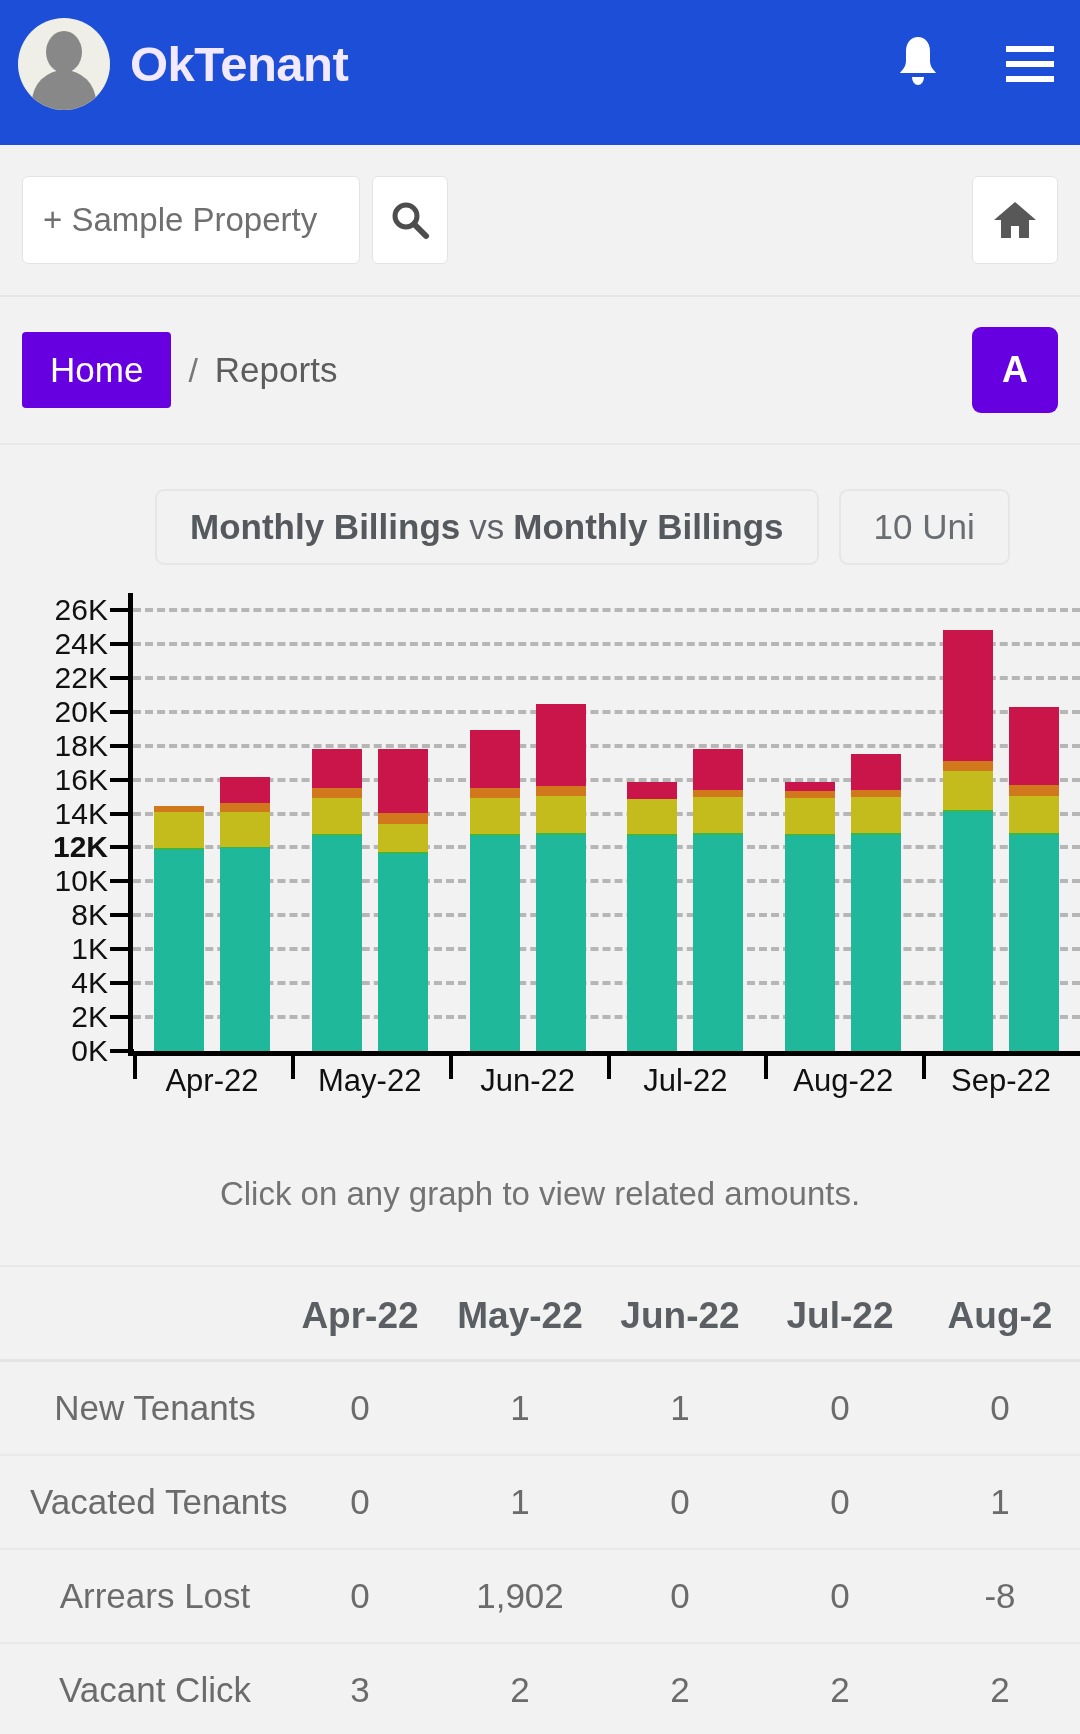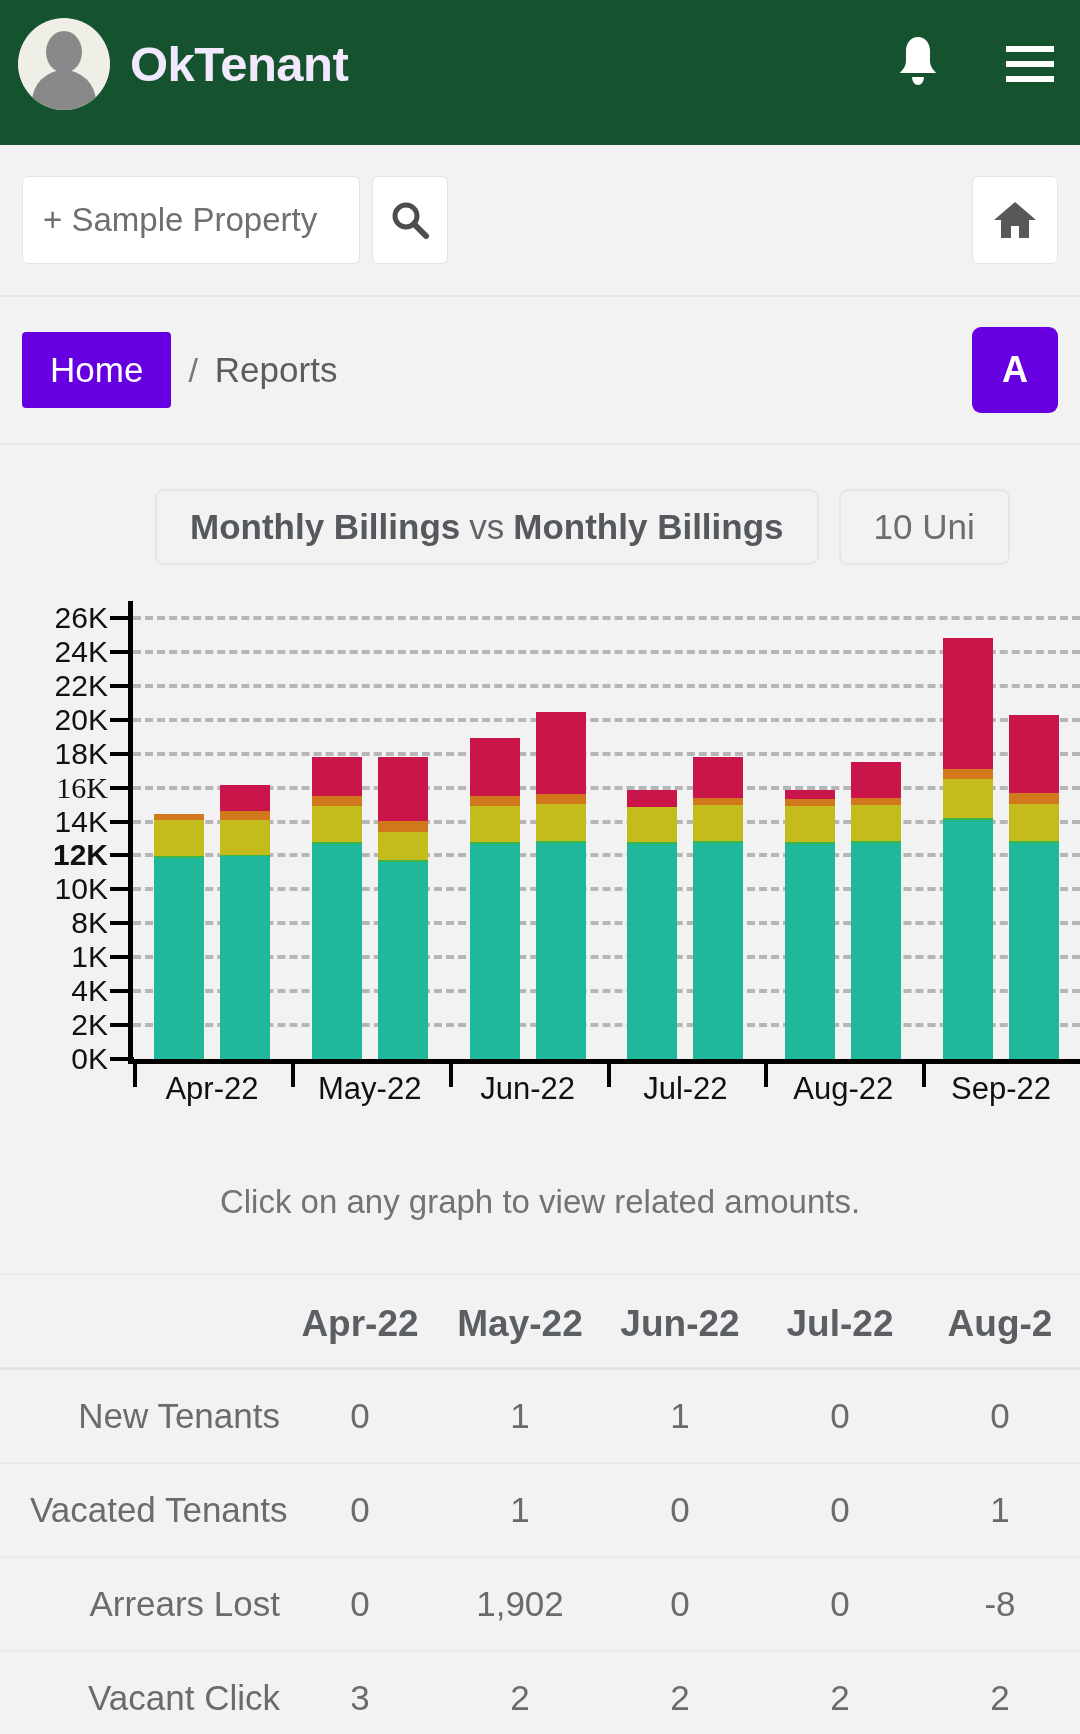--- a/index.html
+++ b/index.html
@@ -7,21 +7,21 @@
     width: 1080px;
     height: 1734px;
     background: #f2f2f2;
     font-family: "Liberation Sans", sans-serif;
     overflow: hidden;
   }
 
   
   .appbar {
     height: 145px;
-    background: #14532d;
+    background: #1d4ed8;
     display: flex;
     align-items: center;
     padding: 0 26px 17px 18px;
   }
   .avatar {
     width: 92px; height: 92px;
     border-radius: 50%;
     background: #efefe8;
     overflow: hidden;
     position: relative;
@@ -140,21 +140,21 @@
     padding: 0 33px;
     white-space: nowrap;
     font-size: 35px;
     color: #606468;
   }
   .cardtitle b { font-weight: bold; color: #55595d; }
   .cardtitle .vs { font-weight: normal; margin: 0 9px; color: #606468; }
   .cardtitle.secondary { color: #6a6e72; }
 
   
-  .chartwrap { position: relative; height: 470px; margin-top: 36px; }
+  .chartwrap { position: relative; height: 470px; margin-top: 28px; }
   .ylabels {
     position: absolute;
     left: 0; top: 0;
     width: 108px; height: 458px;
   }
   .ylabels div {
     position: absolute;
     right: 0;
     transform: translateY(-50%);
     font-size: 30px;
@@ -244,21 +244,21 @@
   }
   thead th.rowhead { text-align: left; padding-left: 30px; width: 280px; }
   tbody td {
     font-size: 35px;
     color: #6b6b6b;
     padding: 26px 0;
     text-align: center;
     border-bottom: 2px solid #e9e9e9;
     white-space: nowrap;
   }
-  tbody td.rowhead { text-align: right; padding-left: 30px; margin-left: 46px; }
+  tbody td.rowhead { text-align: center; padding-left: 30px; margin-left: 46px; }
 </style>
 </head>
 <body>
 
 <div class="appbar">
   <div class="avatar">
     <div class="head"></div>
     <div class="body"></div>
   </div>
   <div class="brand">OkTenant</div>
@@ -311,21 +311,21 @@
   </div>
 </div>
 
 <div class="chartwrap">
   <div class="ylabels" id="ylabels">
       <div style="top: 16.963px;">26K</div>
       <div style="top: 50.8889px;">24K</div>
       <div style="top: 84.8148px;">22K</div>
       <div style="top: 119px; text-align: right;">20K</div>
       <div style="top: 152.667px;">18K</div>
-      <div style="top: 186.593px; font-family: Liberation Serif, serif;">16K</div>
+      <div style="top: 186.593px;">16K</div>
       <div style="top: 220.519px;">14K</div>
       <div style="top: 254.444px; font-weight: bold;">12K</div>
       <div style="top: 288.37px;">10K</div>
       <div style="top: 322.296px;">8K</div>
       <div style="top: 356.222px;">1K</div>
       <div style="top: 390.148px;">4K</div>
       <div style="top: 424.074px;">2K</div>
       <div style="top: 458px;">0K</div>
     </div>
   <div class="yaxis"></div>

